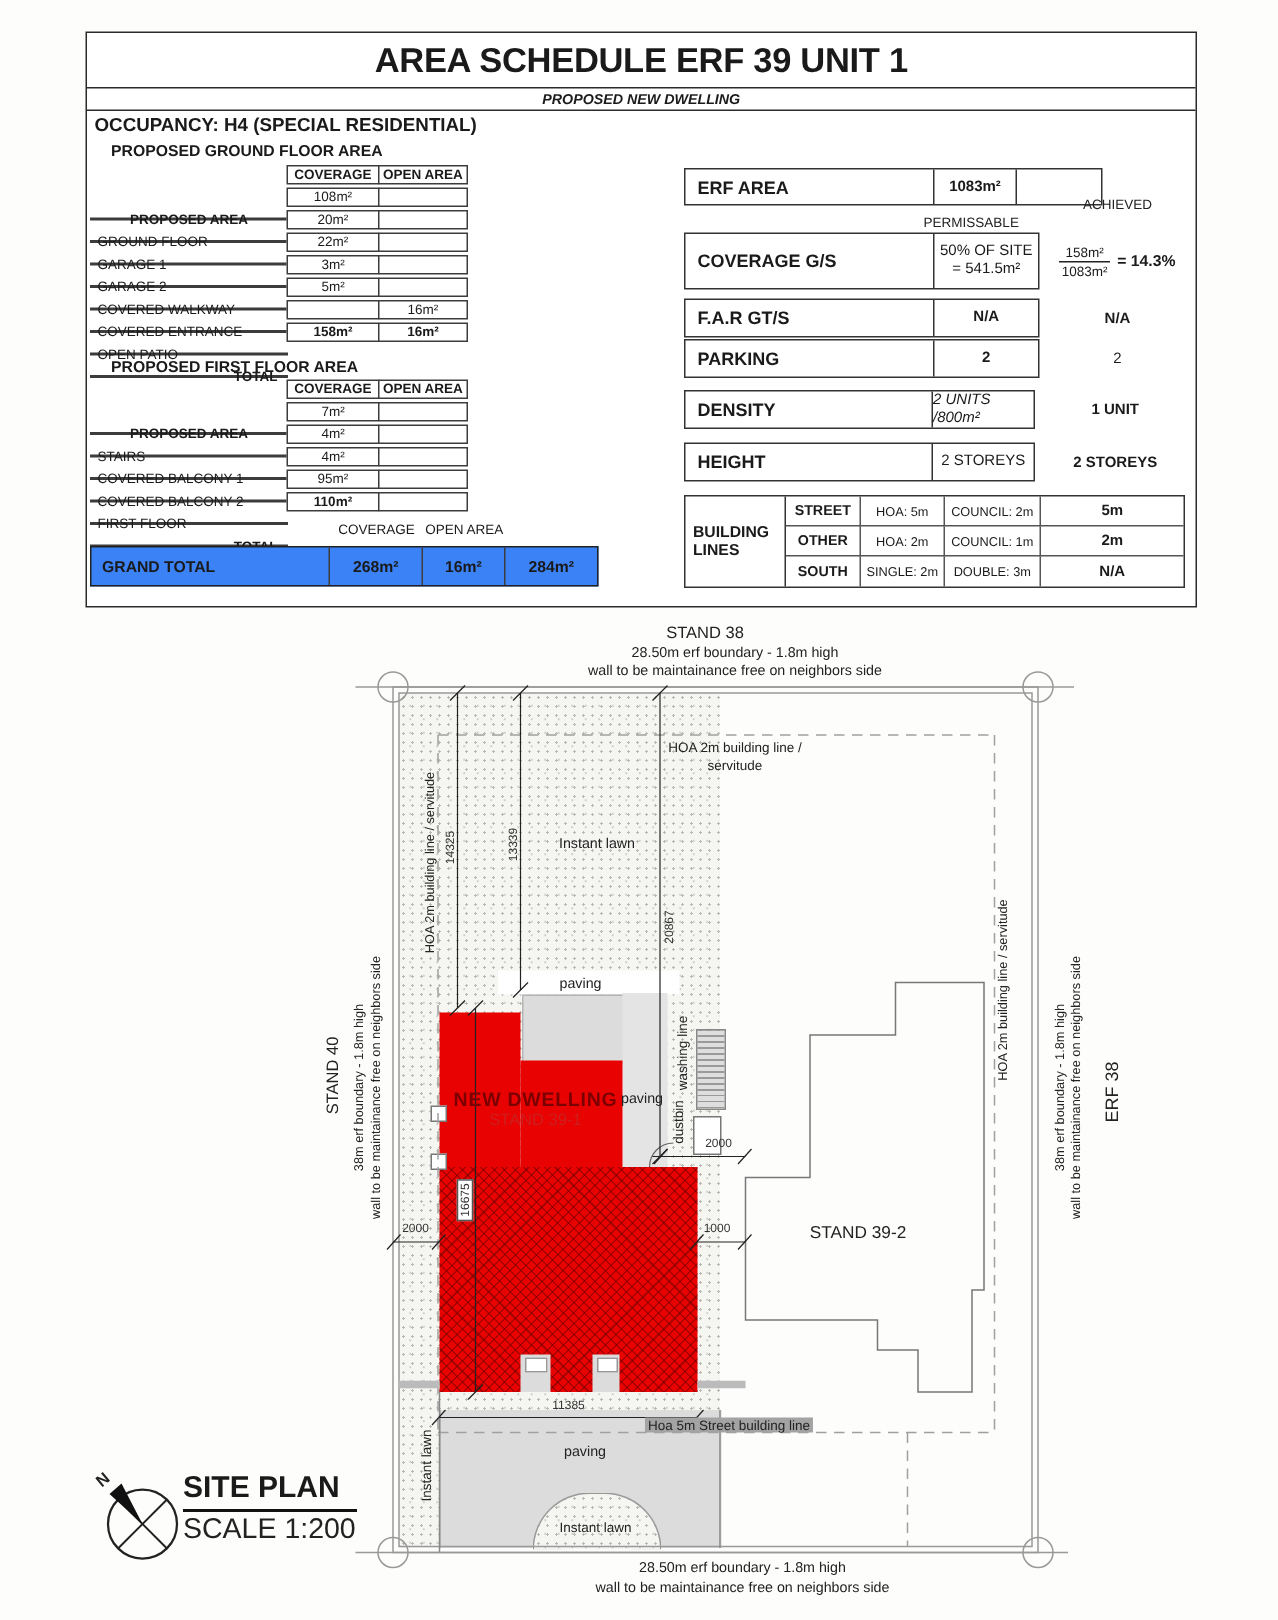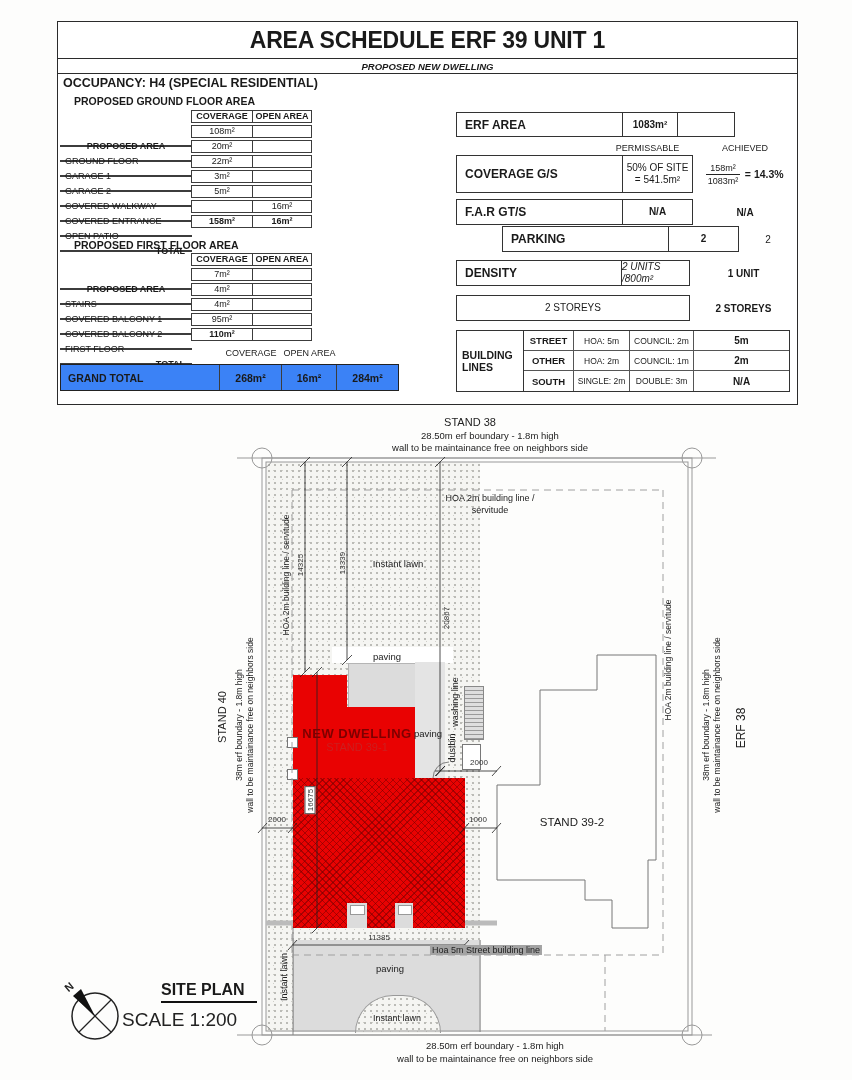--- a/index.html
+++ b/index.html
@@ -51,21 +51,21 @@
   
   .lawn{background-color:#f5f5f2;background-image:radial-gradient(#b9b9b4 0.7px,transparent 0.9px),radial-gradient(#cfcfc9 0.6px,transparent 0.8px);background-size:6px 6px,9px 9px;background-position:0 0,3px 4px;}
   .pav{background:#dcdcdc;}
   .redsolid{background:#e90202;}
   .redhatch{background-color:#e90202;background-image:repeating-linear-gradient(45deg,rgba(110,0,0,.5) 0 1px,transparent 1px 5px),repeating-linear-gradient(-45deg,rgba(110,0,0,.5) 0 1px,transparent 1px 5px);}
   .lbl{position:absolute;transform:translate(-50%,-50%);white-space:nowrap;font-size:9.5px;color:#222;}
   .v{transform:translate(-50%,-50%) rotate(-90deg);}
   .dim{font-size:8px;color:#333;}
   .note{font-size:9.5px;text-align:center;line-height:12px;}
   svg{position:absolute;left:0;top:0;}
-  #siteplan-title{position:absolute;left:122px;top:981px;font-size:16px;font-weight:800;letter-spacing:0px;border-bottom:2.6px solid #111;padding:0 12px 2px 0;margin-left:39px;}
+  #siteplan-title{position:absolute;left:122px;top:981px;font-size:20px;font-weight:800;letter-spacing:0px;border-bottom:2.6px solid #111;padding:0 12px 2px 0;}
   #siteplan-scale{position:absolute;left:122px;top:1009px;font-size:19px;color:#222;}
 </style>
 </head>
 <body>
 
 <div id="page">
 
   <div id="schedule-box">
     <div class="title-row">AREA SCHEDULE ERF 39 UNIT 1</div>
     <div class="subtitle-row">PROPOSED NEW DWELLING</div>
@@ -163,21 +163,21 @@
 
   <div class="rrow" style="top:112px;height:25px;">
     <div class="rbox" style="width:279px;">
       <div class="rlab">ERF AREA</div>
       <div class="rval bold" style="width:55px;border-right:1px solid #333;">1083m²</div>
       <div class="rval" style="flex:1;"></div>
     </div>
   </div>
 
   <div class="colhd" style="left:600px;top:143px;width:95px;">PERMISSABLE</div>
-  <div class="colhd" style="left:700px;top:143px;width:90px;">ACHIEVED</div>
+  <div class="colhd" style="left:700px;top:131px;width:90px;">ACHIEVED</div>
 
   <div class="rrow" style="top:155px;height:38px;width:341px;justify-content:flex-end;">
     <div class="rbox" style="width:237px;">
       <div class="rlab">COVERAGE  G/S</div>
       <div class="rval" style="flex:1;">
         <span>50% OF SITE</span>
         <span>= 541.5m²</span>
       </div>
     </div>
     <div class="rach" style="gap:5px;">
@@ -191,37 +191,38 @@
 
   <div class="rrow" style="top:199px;height:26px;width:341px;">
     <div class="rbox" style="width:237px;">
       <div class="rlab">F.A.R  GT/S</div>
       <div class="rval bold" style="flex:1;">N/A</div>
     </div>
     <div class="rach bold">N/A</div>
   </div>
 
   <div class="rrow" style="top:226px;height:26px;width:341px;">
-    <div class="rbox" style="width:237px;margin-left:46px;">
+    <div class="rbox" style="width:237px;">
       <div class="rlab">PARKING</div>
       <div class="rval bold" style="flex:1;">2</div>
     </div>
     <div class="rach">2</div>
   </div>
 
   <div class="rrow" style="top:260px;height:26px;width:341px;">
     <div class="rbox" style="width:234px;">
       <div class="rlab" style="width:165px;">DENSITY</div>
       <div class="rval" style="flex:1;font-style:italic;">2 UNITS /800m²</div>
     </div>
     <div class="rach bold">1 UNIT</div>
   </div>
 
   <div class="rrow" style="top:295px;height:26px;width:341px;">
     <div class="rbox" style="width:234px;">
+      <div class="rlab" style="width:165px;">HEIGHT</div>
       <div class="rval" style="flex:1;">2 STOREYS</div>
     </div>
     <div class="rach bold">2 STOREYS</div>
   </div>
 
   <div id="bl-box">
     <div id="bl-label">BUILDING LINES</div>
     <div id="bl-grid">
       <div class="bl-name">STREET</div>
       <div>HOA: 5m</div>

